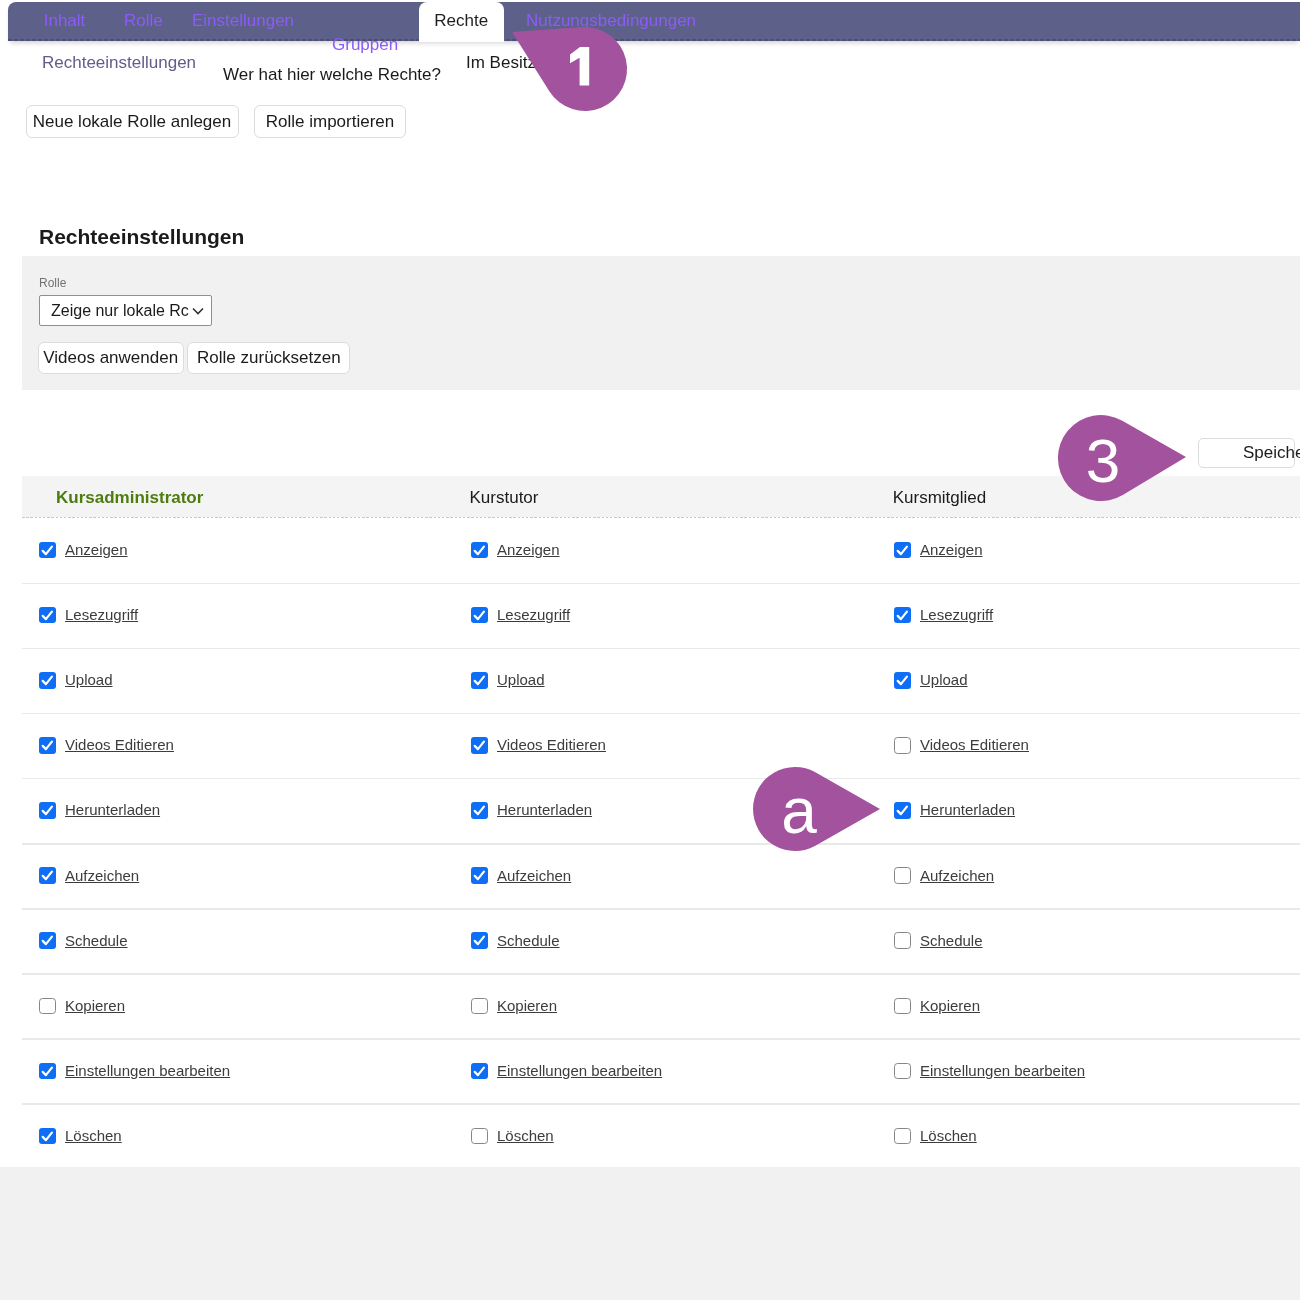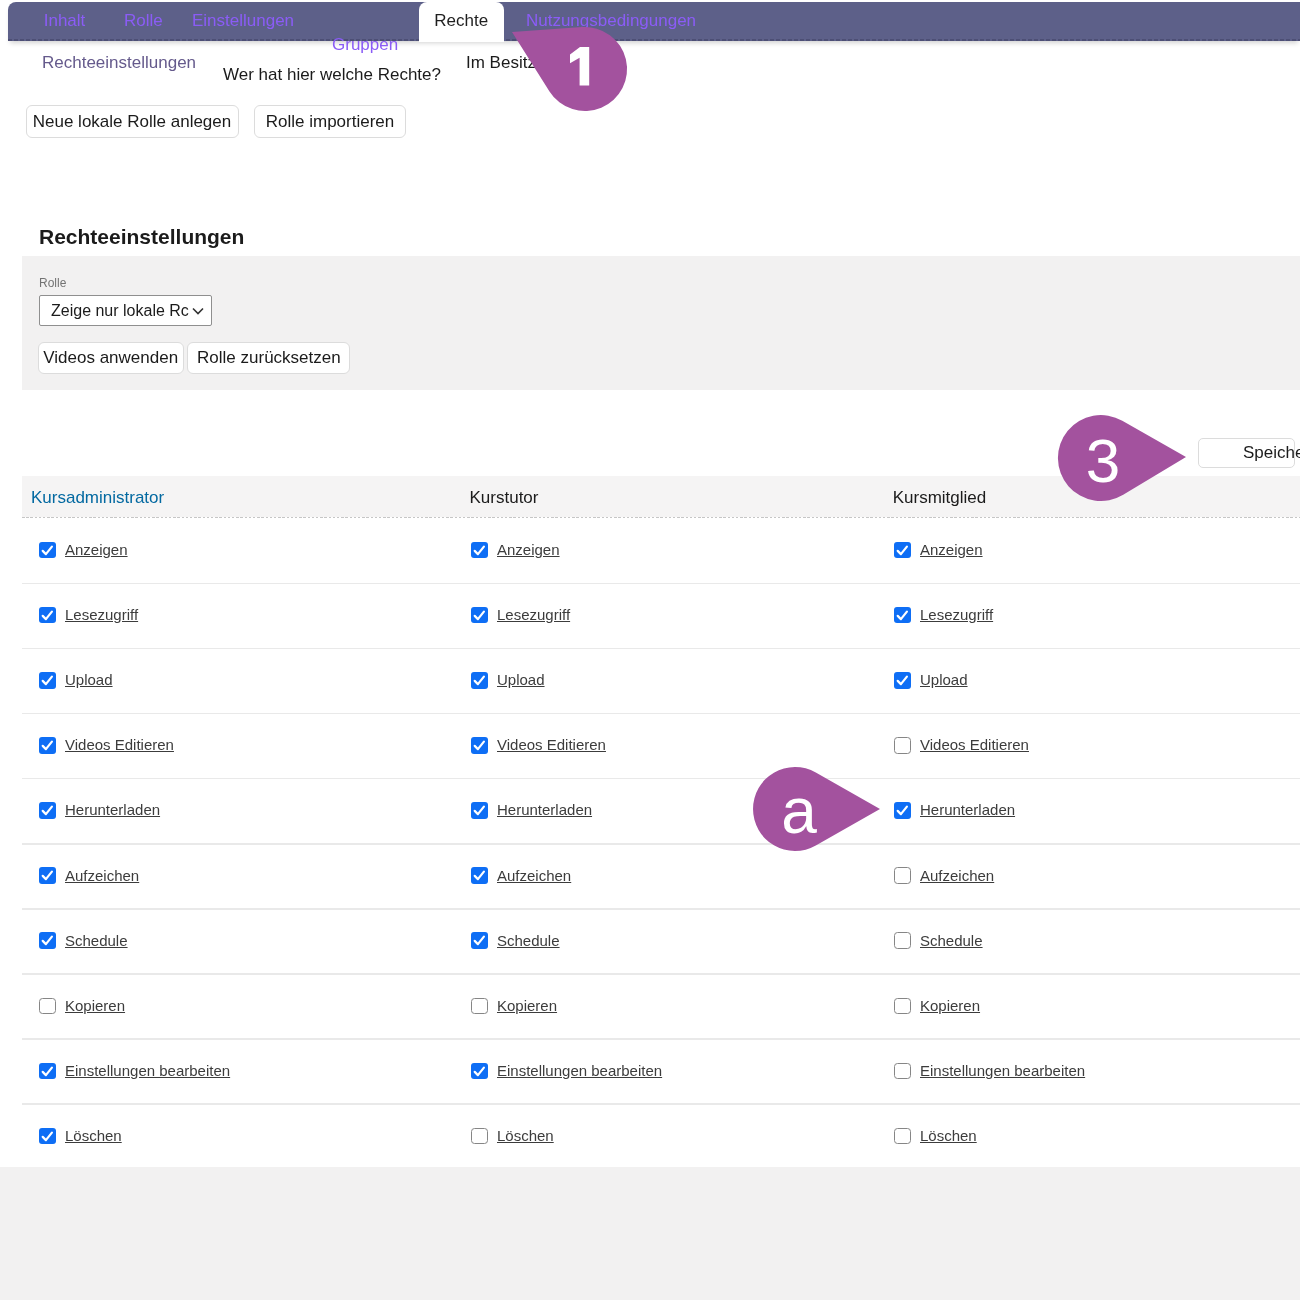--- a/index.html
+++ b/index.html
@@ -45,21 +45,21 @@
       <path d="M1,2.5 L6,7.5 L11,2.5" fill="none" stroke="#333" stroke-width="1.6"></path>
     </svg>
 </div>
 <div class="btn" style="left:37.7px; top:342px; width:146px; height:32px; line-height:30px;">Videos anwenden</div>
 <div class="btn" style="left:187.4px; top:342px; width:163px; height:32px; line-height:30px;">Rolle zurücksetzen</div>
 
 <div class="btn" style="left:1198px; top:437.5px; width:96.5px; height:30px; line-height:28px; border-radius:5px;padding-left:44px;">Speichern</div>
 
 <div class="abs" style="left:21.5px; top:475.5px; width:1278.5px; height:41px; background:#f5f4f4;"></div>
 <div class="abs" style="left:21.5px; top:516.5px; width:1278.5px; height:1.5px; background:repeating-linear-gradient(90deg,#c6c6c6 0,#c6c6c6 2.5px,transparent 2.5px,transparent 4.2px);"></div>
-<div class="abs" style="left:31px; top:488px; font-size:17px; color:#0369a1;">Kursadministrator</div>
+<div class="abs" style="left:56px; top:488px; font-size:17px; color:#4d7c0f;font-weight:bold;">Kursadministrator</div>
 <div class="abs" style="left:469.5px; top:488px; font-size:17px; color:#1b1b1b;">Kurstutor</div>
 <div class="abs" style="left:892.7px; top:488px; font-size:17px; color:#1b1b1b;">Kursmitglied</div>
 
 <div id="rows">
     <div class="cb on" style="left:39px; top:541.8px;">
       <svg width="16.5" height="16.5" viewBox="0 0 16.5 16.5">
         <path d="M3.7,8.9 L6.9,12.1 L12.9,4.6" fill="none" stroke="#fff" stroke-width="2.2" stroke-linecap="round" stroke-linejoin="round"></path>
       </svg>
     </div>
     <div class="rowlab" style="left:65px; top:541.05px;">Anzeigen</div>

